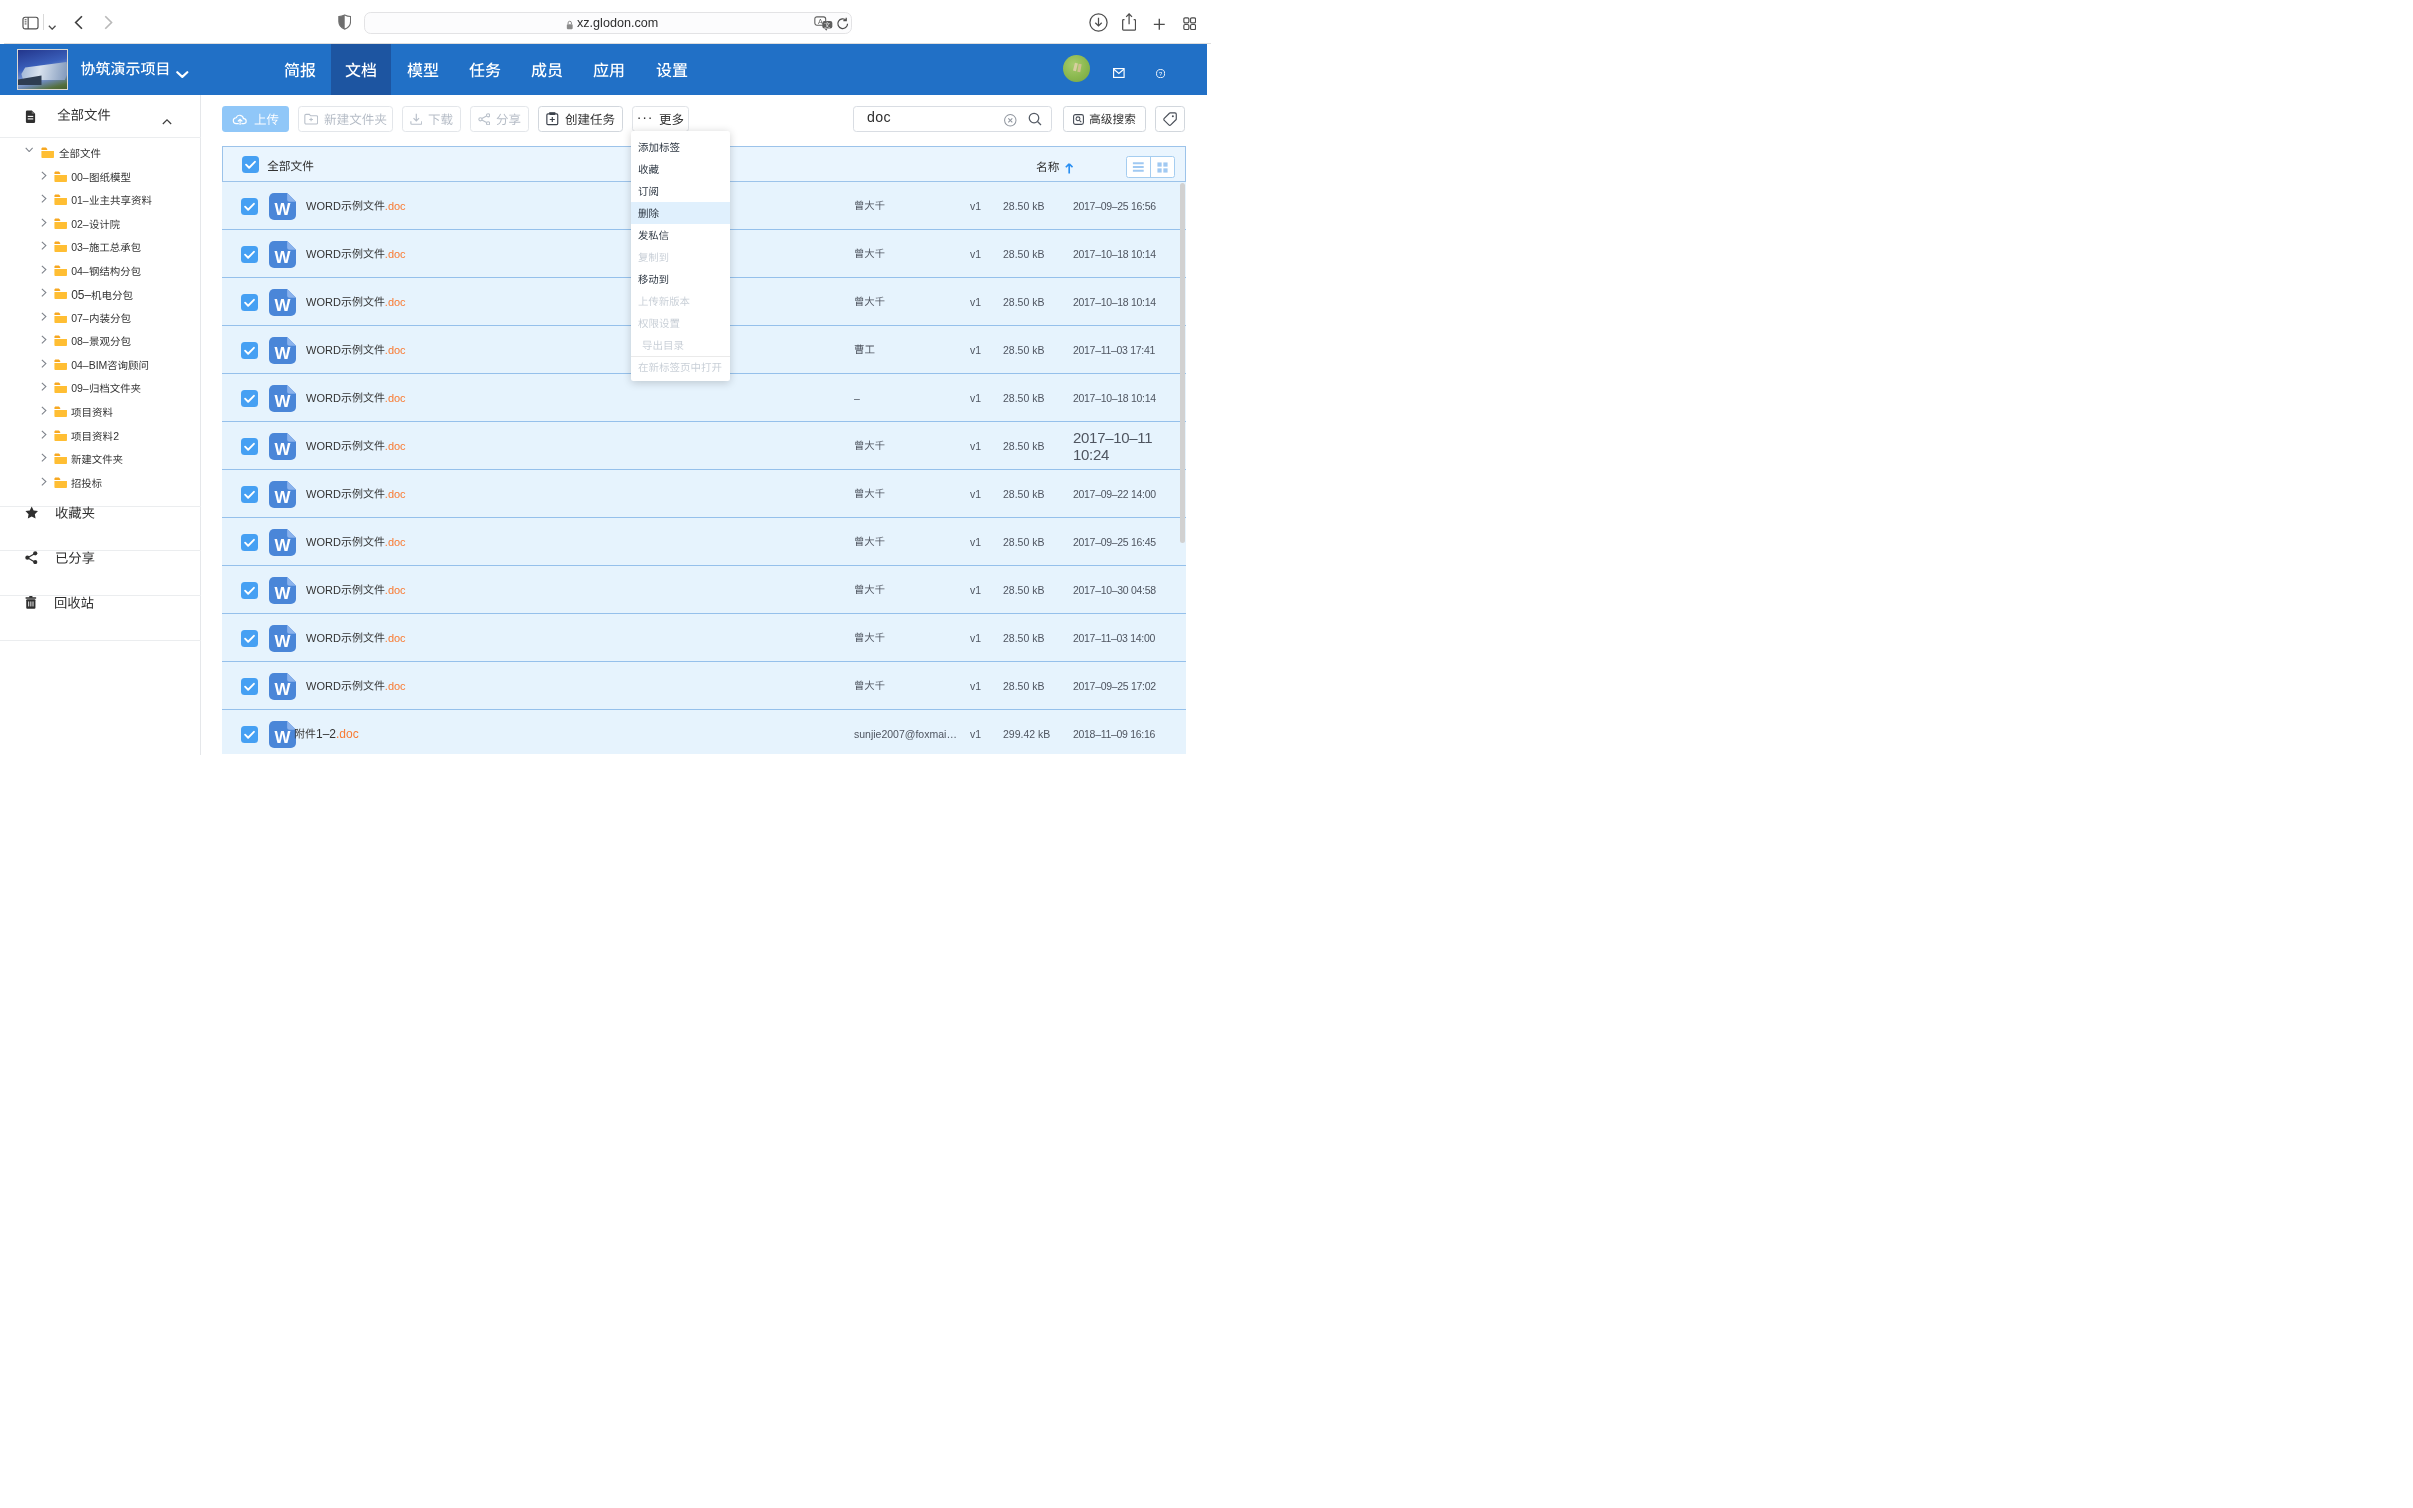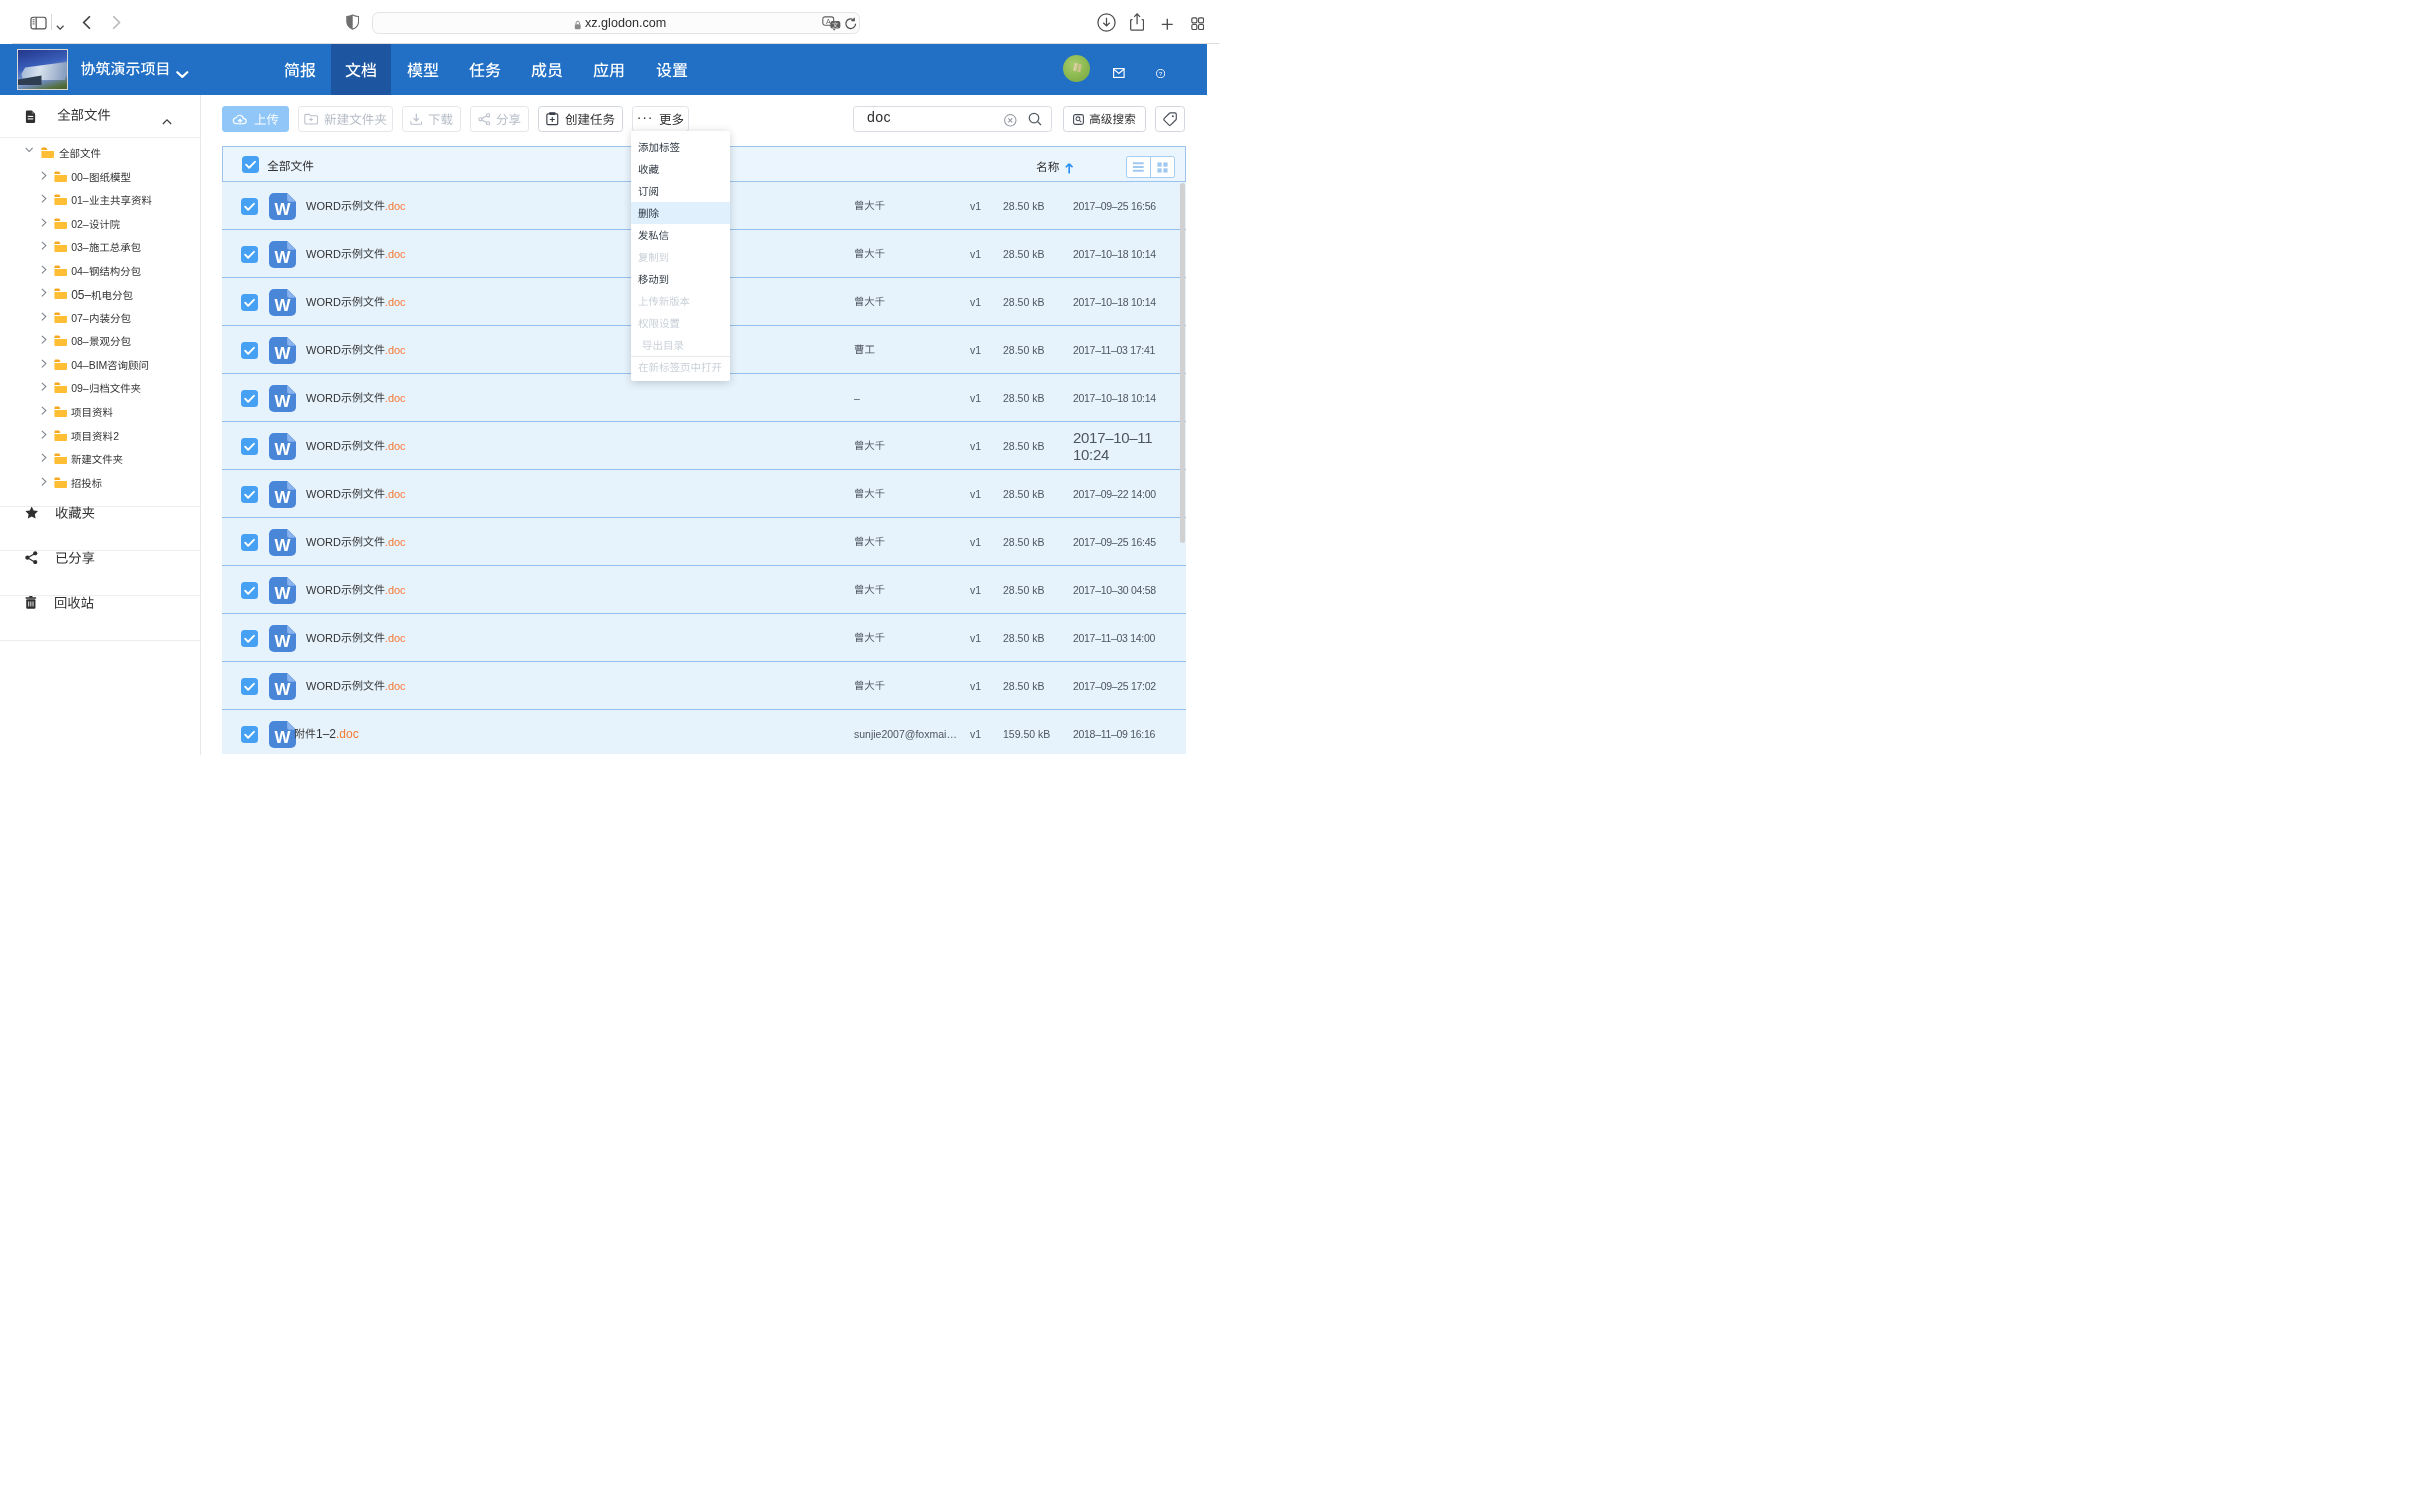--- a/index.html
+++ b/index.html
@@ -128,21 +128,21 @@
       <path id="r5bfc" d="M211 698C274 750 345 827 374 879L430 829C399 780 331 710 270 659H648V869C648 884 642 889 622 890C603 890 531 891 457 889C468 908 480 936 484 956C580 956 641 956 677 945C713 935 725 915 725 871V659H944V589H725V511H648V589H62V659H256ZM135 110V372C135 466 185 486 350 486C387 486 709 486 749 486C875 486 908 462 921 359C898 356 868 347 848 336C840 410 826 424 744 424C674 424 397 424 344 424C233 424 213 413 213 371V318H826V80H135ZM213 146H752V251H213Z"></path>
       <path id="r51fa" d="M104 539V901H814V958H895V539H814V826H539V476H855V130H774V403H539V41H457V403H228V131H150V476H457V826H187V539Z"></path>
       <path id="r5f55" d="M134 563C199 599 278 656 316 694L369 642C329 604 248 551 185 517ZM134 96V165H740L736 257H164V326H732L726 418H67V485H461V668C316 728 165 789 68 826L108 893C206 851 337 795 461 740V878C461 892 456 896 440 897C424 898 368 898 309 896C319 915 331 943 335 962C413 962 464 962 495 951C527 940 537 922 537 879V644C623 774 748 871 904 920C914 900 937 871 953 855C845 826 751 773 675 703C739 664 814 608 874 557L810 510C765 555 691 614 629 656C592 614 561 566 537 515V485H940V418H804C813 315 820 192 822 96L763 92L750 96Z"></path>
       <path id="r5728" d="M391 40C377 91 359 144 338 195H63V267H305C241 395 153 514 38 594C50 611 69 643 77 663C119 633 158 599 193 562V956H268V473C315 409 356 339 390 267H939V195H421C439 150 455 104 469 59ZM598 319V512H373V582H598V866H333V936H938V866H673V582H900V512H673V319Z"></path>
       <path id="r9875" d="M464 418V599C464 706 421 825 50 899C66 915 87 944 96 960C485 876 541 737 541 600V418ZM545 770C661 824 812 907 885 963L932 903C854 848 703 769 589 719ZM171 285V752H248V355H760V750H839V285H478C497 250 517 207 535 165H935V95H74V165H449C437 204 419 249 403 285Z"></path>
       <path id="r4e2d" d="M458 40V219H96V694H171V632H458V959H537V632H825V689H902V219H537V40ZM171 558V292H458V558ZM825 558H537V292H825Z"></path>
       <path id="r6253" d="M199 40V242H48V314H199V527C139 543 84 558 39 569L62 644L199 604V860C199 874 193 879 179 879C166 880 122 880 75 879C85 899 96 930 99 950C169 950 210 948 237 936C263 924 273 903 273 861V582L423 537L413 466L273 506V314H412V242H273V40ZM418 124V199H703V849C703 868 696 874 676 874C654 876 582 876 508 873C520 895 534 932 539 954C634 954 697 953 734 940C770 927 783 901 783 850V199H961V124Z"></path>
       <path id="r5f00" d="M649 177V462H369V419V177ZM52 462V534H288C274 671 223 805 54 908C74 921 101 946 114 964C299 847 351 691 365 534H649V961H726V534H949V462H726V177H918V105H89V177H293V419L292 462Z"></path>
     </defs>
   </svg>
-<div style="position:absolute;left:12px;top:0;width:1207px;height:44px;background:#fff;border-bottom:0.8px solid #ddd">
+<div style="position:absolute;left:4px;top:0;width:1207px;height:44px;background:#fff;border-bottom:0.8px solid #ddd">
     <div style="position:absolute;left:17.6px;top:15px"><svg width="17" height="14.2" viewBox="0 0 20 17" fill="none">
         <rect x="1" y="1.5" width="18" height="14" rx="2.5" stroke="#4d4d4d" stroke-width="1.4"></rect>
         <line x1="7.2" y1="1.5" x2="7.2" y2="15.5" stroke="#4d4d4d" stroke-width="1.4"></line>
         <line x1="3" y1="4.5" x2="5.2" y2="4.5" stroke="#4d4d4d" stroke-width="1.2"></line>
         <line x1="3" y1="7" x2="5.2" y2="7" stroke="#4d4d4d" stroke-width="1.2"></line>
         <line x1="3" y1="9.5" x2="5.2" y2="9.5" stroke="#4d4d4d" stroke-width="1.2"></line>
       </svg></div>
     <div style="position:absolute;left:39px;top:14.2px;width:0.8px;height:16px;background:#d9d9d9"></div>
     <div style="position:absolute;left:44px;top:19px"><svg width="8.4" height="5" viewBox="0 0 10 6" fill="none">
         <path d="M1 1l4 4 4-4" stroke="#4d4d4d" stroke-width="1.6"></path>
@@ -1049,21 +1049,21 @@
       <div class="cell" style="left:72px;top:0;height:100%;font-size:12px;color:#333">
         <svg class="z" width="22" height="11" viewBox="0 0 2000 1000" fill="#333">
           <use href="#r9644" x="0"></use>
           <use href="#r4ef6" x="1000"></use>
         </svg>
         <span>1–2</span>
         <span style="color:#f97b33">.doc</span>
       </div>
       <div class="cell" style="left:632px;top:0;height:100%;font-size:10.5px;color:#4f5560;max-width:106px;overflow:hidden;white-space:nowrap">sunjie2007@foxmai…</div>
       <div class="cell" style="left:748px;top:0;height:100%;font-size:10.5px;color:#4f5560">v1</div>
-      <div class="cell" style="left:781px;top:0;height:100%;font-size:10.5px;color:#4f5560">159.50 kB</div>
+      <div class="cell" style="left:781px;top:0;height:100%;font-size:10.5px;color:#4f5560">299.42 kB</div>
       <div class="cell" style="left:851px;top:0;height:100%;font-size:10.5px;color:#4f5560;letter-spacing:-0.3px">2018–11–09 16:16</div>
     </div>
   </div>
 <div style="position:absolute;left:1180px;top:183px;width:5.4px;height:360px;border-radius:2.9px;background:#d1d1d1"></div>
 <div style="position:absolute;left:631px;top:131px;width:99px;height:250px;background:#fff;border-radius:2.5px;box-shadow:0 1.7px 8.4px rgba(0,0,0,0.18);padding:5px 0;z-index:5">
     <div style="height:22px;display:flex;align-items:center;padding-left:6.7px;">
       <svg class="z" width="42" height="10.5" viewBox="0 0 4000 1000" fill="#2c3642">
         <use href="#r6dfb" x="0"></use>
         <use href="#r52a0" x="1000"></use>
         <use href="#r6807" x="2000"></use>

